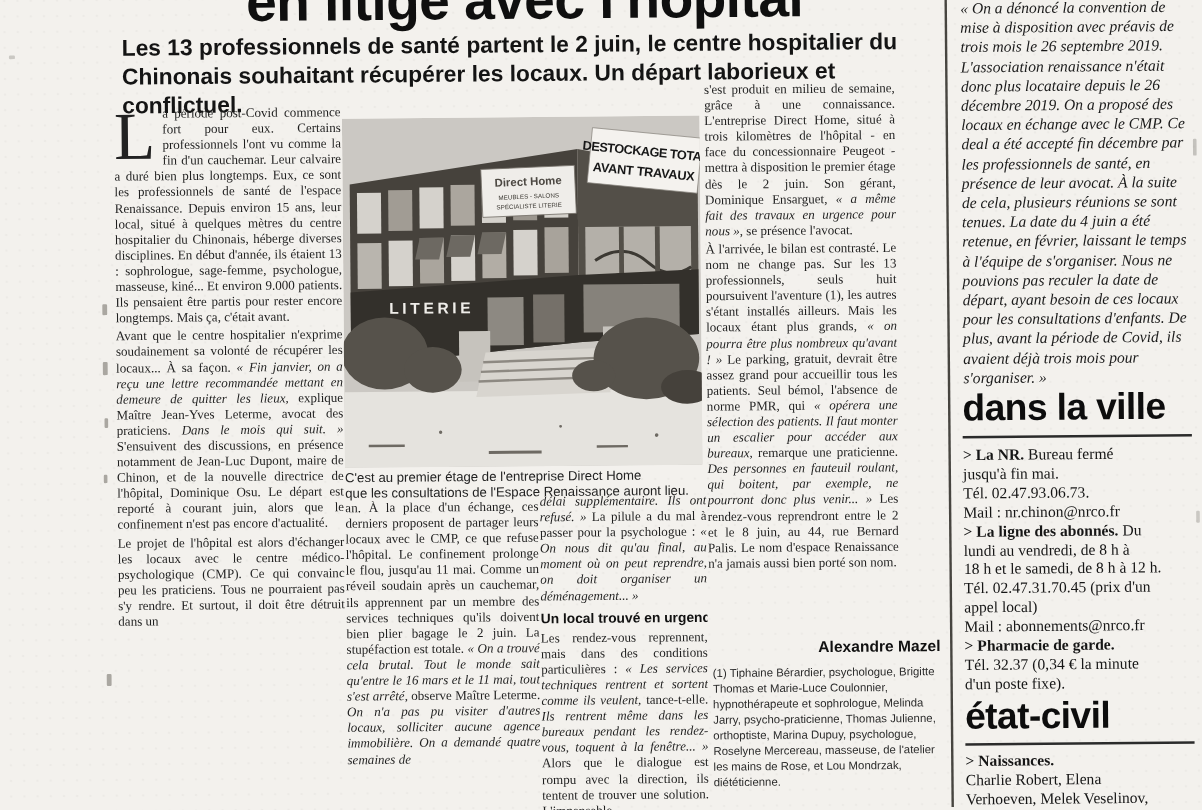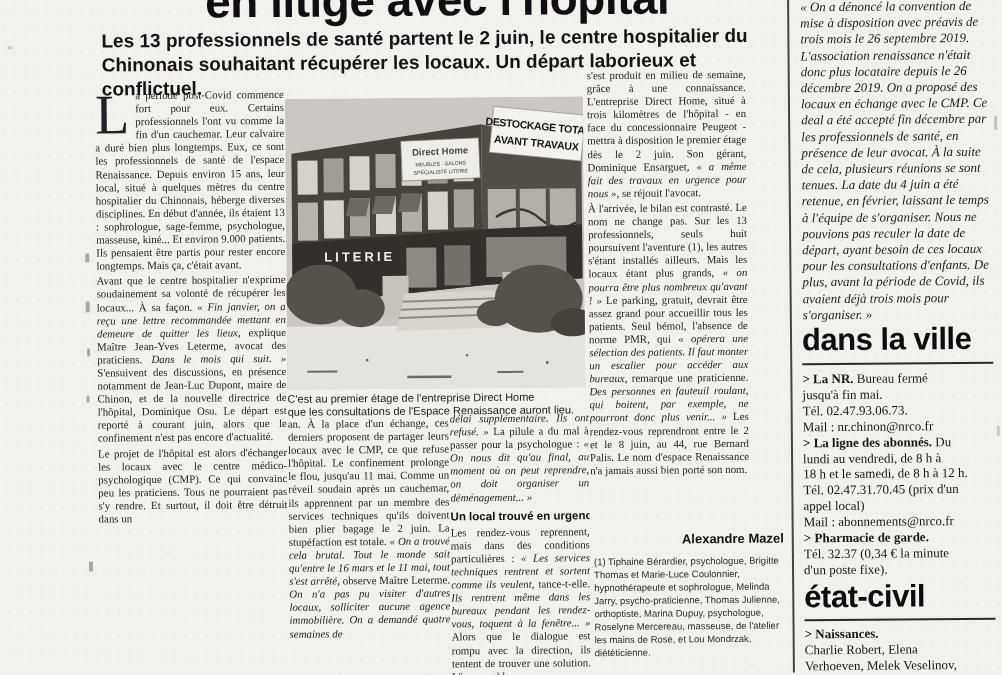--- a/index.html
+++ b/index.html
@@ -182,21 +182,21 @@
     <p><span>an. À la place d'un échange, ces derniers proposent de partager leurs locaux avec le CMP, ce que refuse l'hôpital. Le confinement prolonge le flou, jusqu'au 11 mai. Comme un réveil soudain après un cauchemar, ils apprennent par un membre des services techniques qu'ils doivent bien plier bagage le 2 juin. La stupéfaction est totale. </span><span class="seg-i">« On a trouvé cela brutal. Tout le monde sait qu'entre le 16 mars et le 11 mai, tout s'est arrêté, </span><span>observe Maître Leterme. </span><span class="seg-i">On n'a pas pu visiter d'autres locaux, solliciter aucune agence immobilière. On a demandé quatre semaines de</span></p>
   </div>
 
   <div class="col col3">
     <p><span class="seg-i">délai supplémentaire. Ils ont refusé. » </span><span>La pilule a du mal à passer pour la psychologue : </span><span class="seg-i">« On nous dit qu'au final, au moment où on peut reprendre, on doit organiser un déménagement... »</span></p>
     <h3 class="crosshead">Un local trouvé en urgence</h3>
     <p><span>Les rendez-vous reprennent, mais dans des conditions particulières : </span><span class="seg-i">« Les services techniques rentrent et sortent comme ils veulent, </span><span>tance-t-elle. </span><span class="seg-i">Ils rentrent même dans les bureaux pendant les rendez-vous, toquent à la fenêtre... » </span><span>Alors que le dialogue est rompu avec la direction, ils tentent de trouver une solution. L'impensable</span></p>
   </div>
 
   <div class="col col4">
-    <p><span>s'est produit en milieu de semaine, grâce à une connaissance. L'entreprise Direct Home, situé à trois kilomètres de l'hôpital - en face du concessionnaire Peugeot - mettra à disposition le premier étage dès le 2 juin. Son gérant, Dominique Ensarguet, </span><span class="seg-i">« a même fait des travaux en urgence pour nous »</span><span>, se réjouit l'avocat.</span></p>
+    <p><span>s'est produit en milieu de semaine, grâce à une connaissance. L'entreprise Direct Home, situé à trois kilomètres de l'hôpital - en face du concessionnaire Peugeot - mettra à disposition le premier étage dès le 2 juin. Son gérant, Dominique Ensarguet, </span><span class="seg-i">« a même fait des travaux en urgence pour nous »</span><span>, se présence l'avocat.</span></p>
     <p><span>À l'arrivée, le bilan est contrasté. Le nom ne change pas. Sur les 13 professionnels, seuls huit poursuivent l'aventure (1), les autres s'étant installés ailleurs. Mais les locaux étant plus grands, </span><span class="seg-i">« on pourra être plus nombreux qu'avant ! » </span><span>Le parking, gratuit, devrait être assez grand pour accueillir tous les patients. Seul bémol, l'absence de norme PMR, qui </span><span class="seg-i">« opérera une sélection des patients. Il faut monter un escalier pour accéder aux bureaux, </span><span>remarque une praticienne. </span><span class="seg-i">Des personnes en fauteuil roulant, qui boitent, par exemple, ne pourront donc plus venir... » </span><span>Les rendez-vous reprendront entre le 2 et le 8 juin, au 44, rue Bernard Palis. Le nom d'espace Renaissance n'a jamais aussi bien porté son nom.</span></p>
   </div>
 
   <div class="byline">Alexandre Mazel</div>
 
   <p class="footnote">(1) Tiphaine Bérardier, psychologue, Brigitte Thomas et Marie-Luce Coulonnier, hypnothérapeute et sophrologue, Melinda Jarry, psycho-praticienne, Thomas Julienne, orthoptiste, Marina Dupuy, psychologue, Roselyne Mercereau, masseuse, de l'atelier les mains de Rose, et Lou Mondrzak, diététicienne.</p>
 
   <div class="divider"></div>
 
   <aside>

